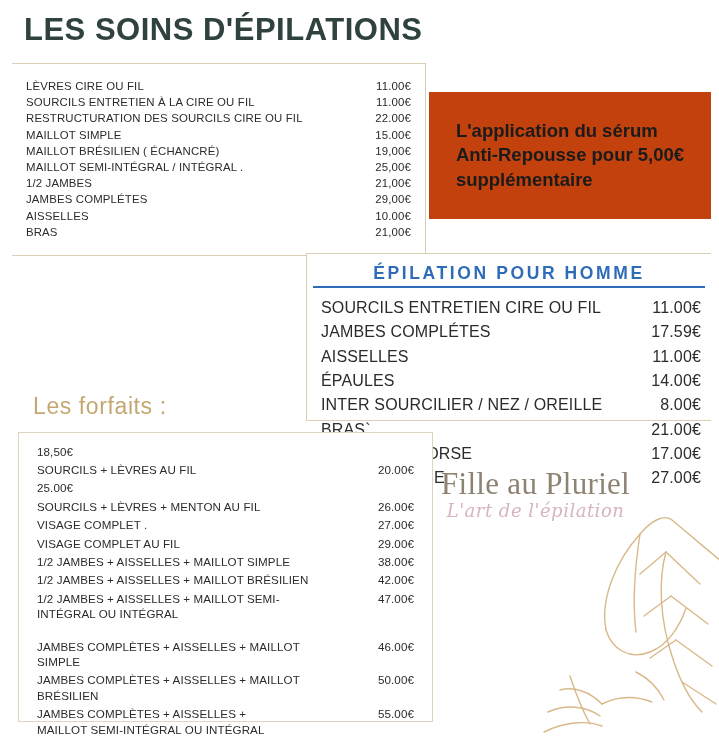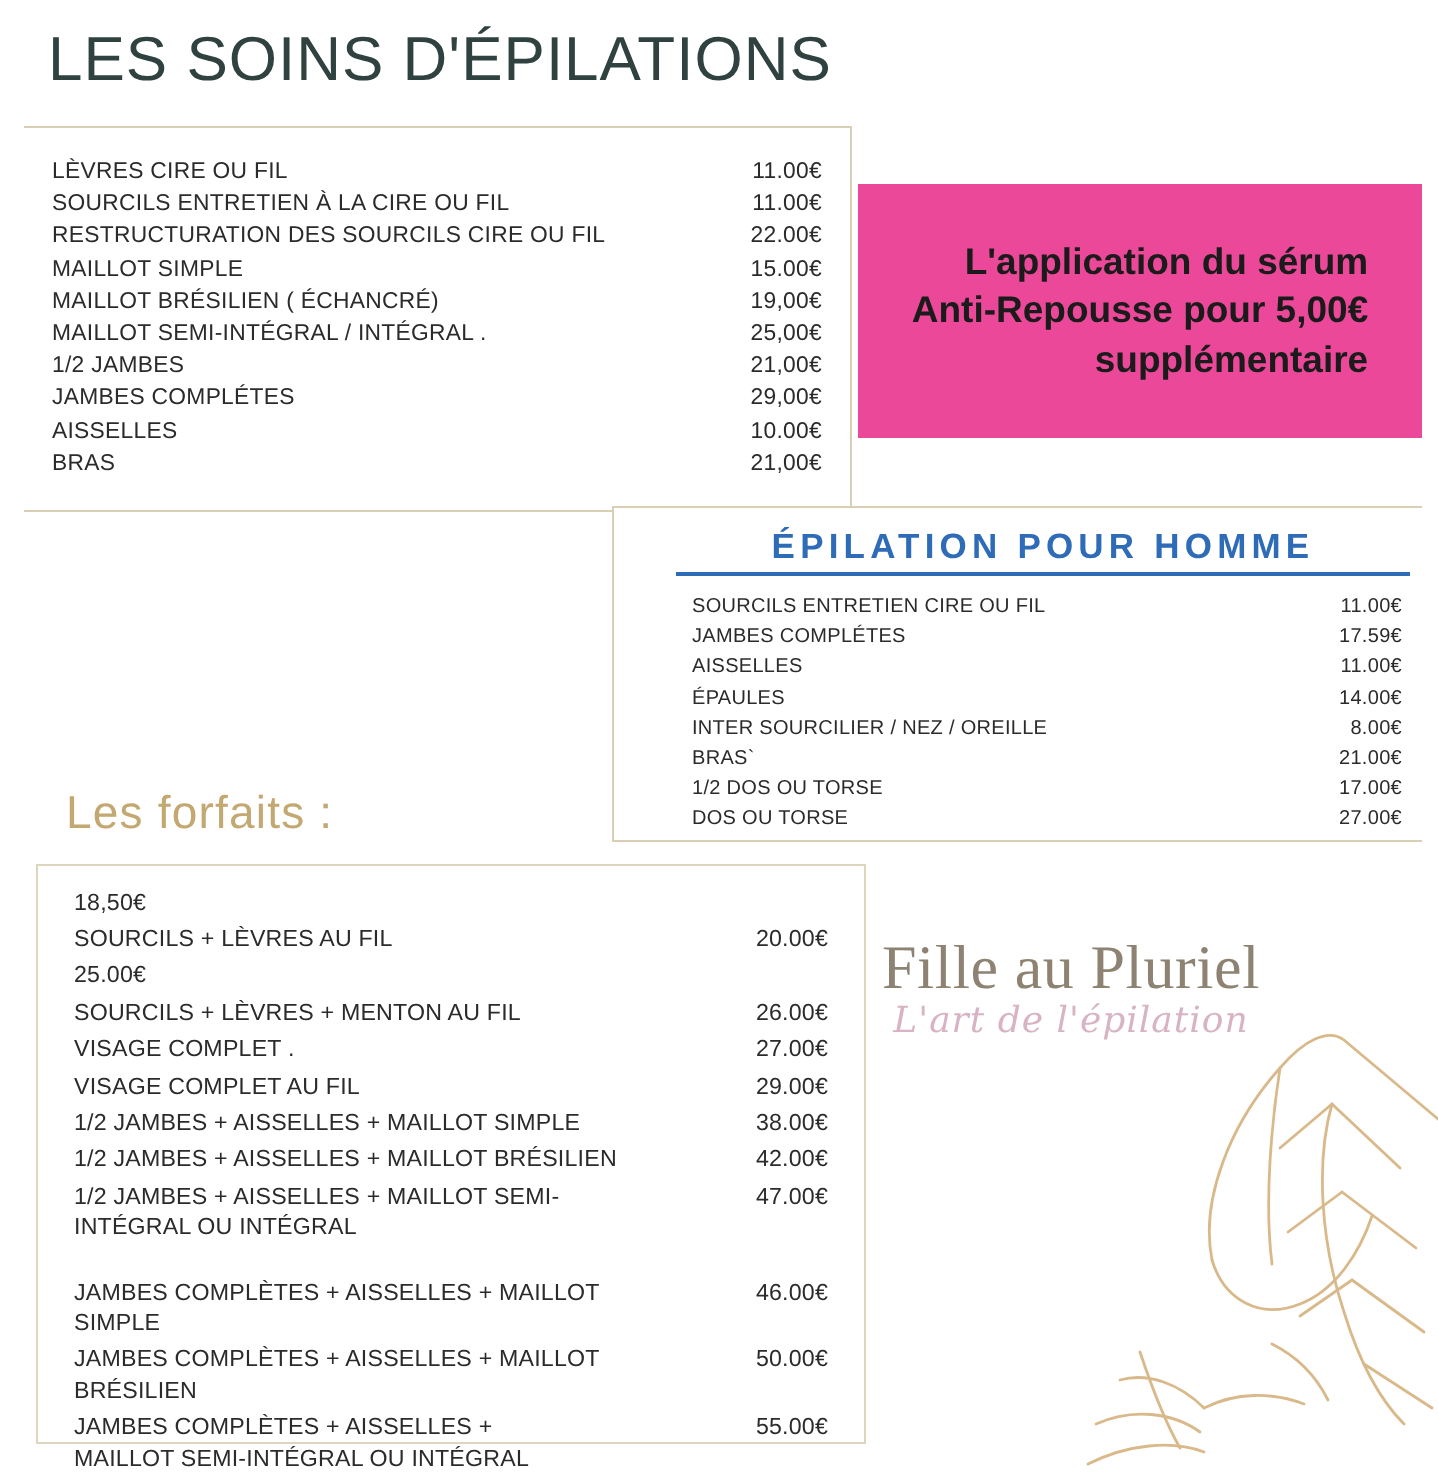--- a/index.html
+++ b/index.html
@@ -18,21 +18,21 @@
   }
 
   
   .page-title {
     position: absolute;
     left: 24px;
     top: 12px;
     font-size: 31px;
     letter-spacing: 0.5px;
     color: #2f423f;
-    font-weight: 400;
+    font-weight: 700;
     white-space: nowrap;
   }
 
   
   .price-row {
     display: flex;
     align-items: baseline;
     justify-content: space-between;
     line-height: 1.28;
   }
@@ -67,25 +67,25 @@
   }
   .box-general .price-row { line-height: 1.42; }
 
   
   .serum-box {
     position: absolute;
     left: 429px;
     top: 92px;
     width: 282px;
     height: 127px;
-    background: #ec4899;
+    background: #c2410c;
     display: flex;
     align-items: center;
     justify-content: center;
-    text-align: right;
+    text-align: left;
   }
   .serum-text {
     font-size: 18.5px;
     font-weight: bold;
     color: #1b1b1b;
     line-height: 1.3;
     padding: 0 8px;
     white-space: pre-line;
   }
 
@@ -94,36 +94,35 @@
     position: absolute;
     left: 306px;
     top: 253px;
     width: 405px;
     height: 168px;
     box-sizing: border-box;
     border: 1px solid #d9cfb4;
     border-left: 1px solid #d9cfb4;
     border-right: none;
     background: #ffffff;
-    padding-left: 25px;
   }
   .homme-title {
     font-size: 17.5px;
     font-weight: bold;
     color: #2f6cb8;
     letter-spacing: 2.6px;
     text-align: center;
     padding: 9px 6px 2px 6px;
     border-bottom: 2px solid #2f6cb8;
     margin: 0 6px;
     white-space: nowrap;
   }
   .box-homme .list {
     padding: 8px 10px 0 14px;
-    font-size: 10px;
+    font-size: 16px;
     letter-spacing: 0.15px;
   }
   .box-homme .price-row { line-height: 1.52; }
 
   
   .forfaits-title {
     position: absolute;
     left: 33px;
     top: 393px;
     font-size: 23px;

